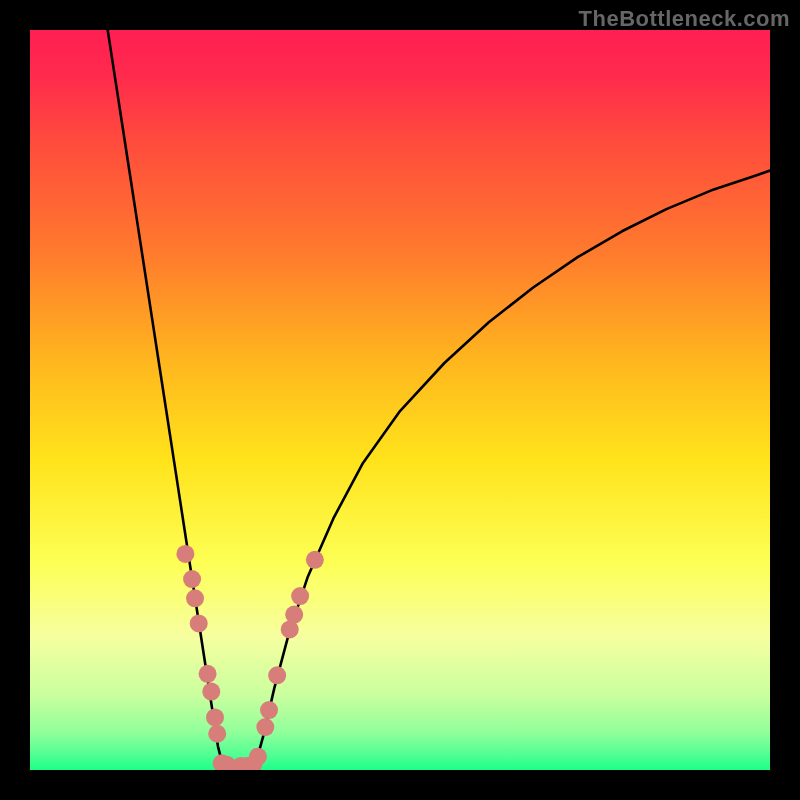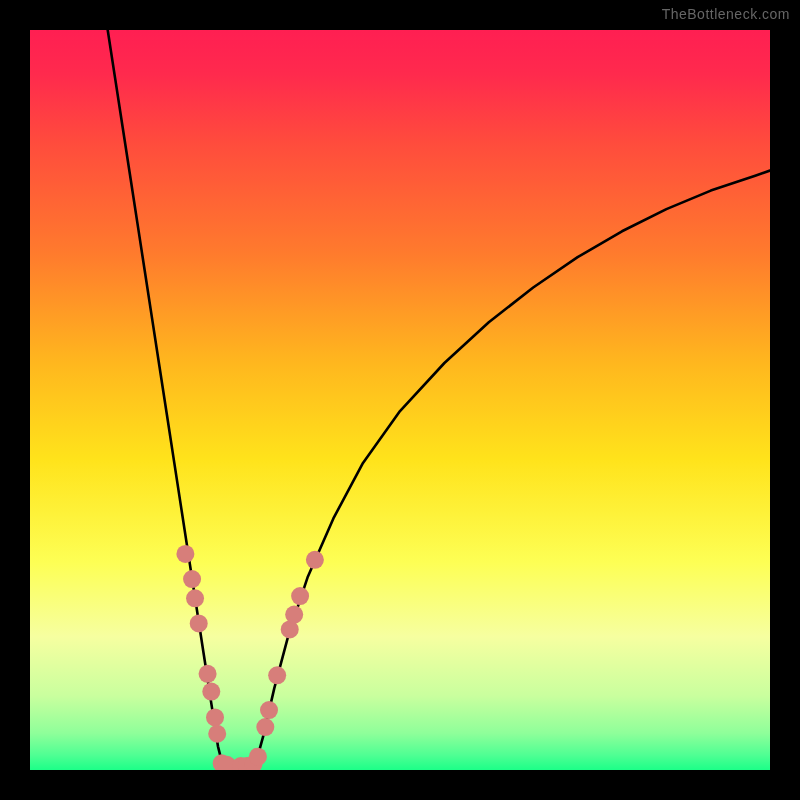--- a/index.html
+++ b/index.html
@@ -22,22 +22,22 @@
     left: 30px;
     top: 30px;
     width: 740px;
     height: 740px;
   }
   .attribution {
     position: absolute;
     top: 6px;
     right: 10px;
     color: #666;
-    font-size: 14px;
-    font-weight: 400;
+    font-size: 22px;
+    font-weight: 700;
     letter-spacing: 0.5px;
     z-index: 50;
   }
   svg { display: block; }
 </style>
 </head>
 <body>
 
 <div class="frame">
 

